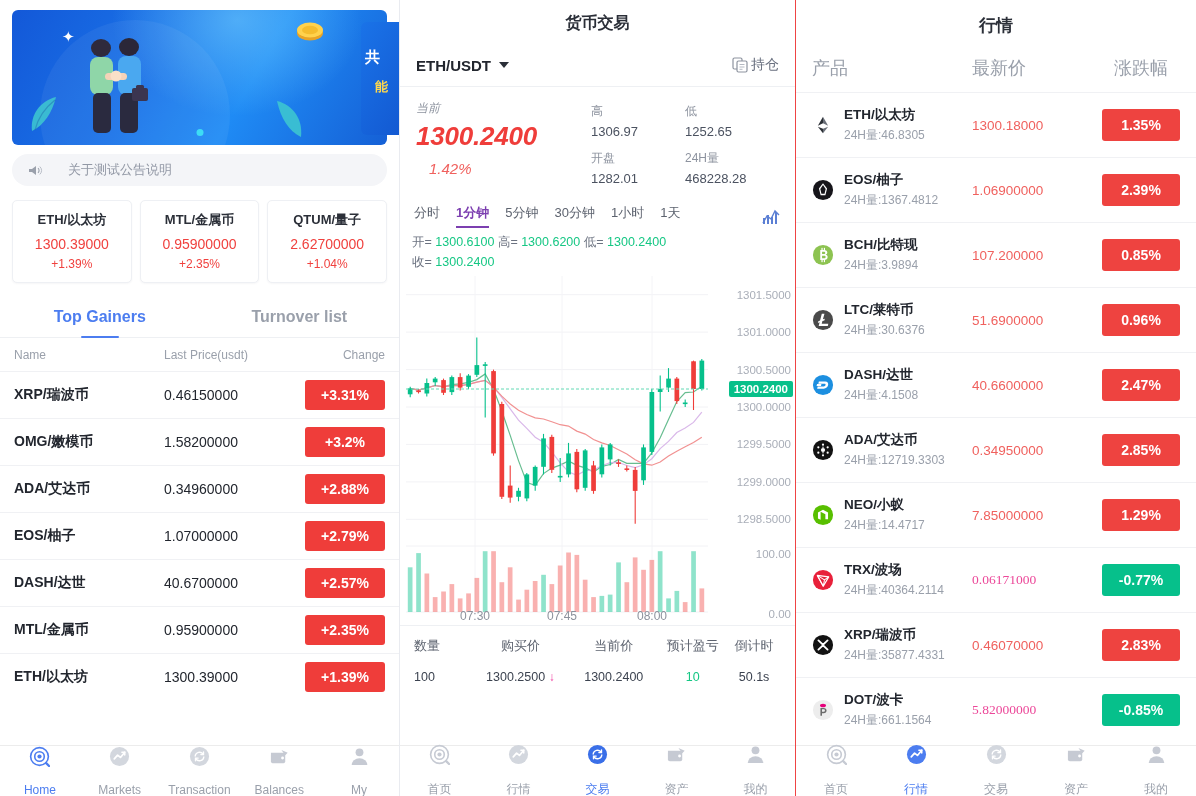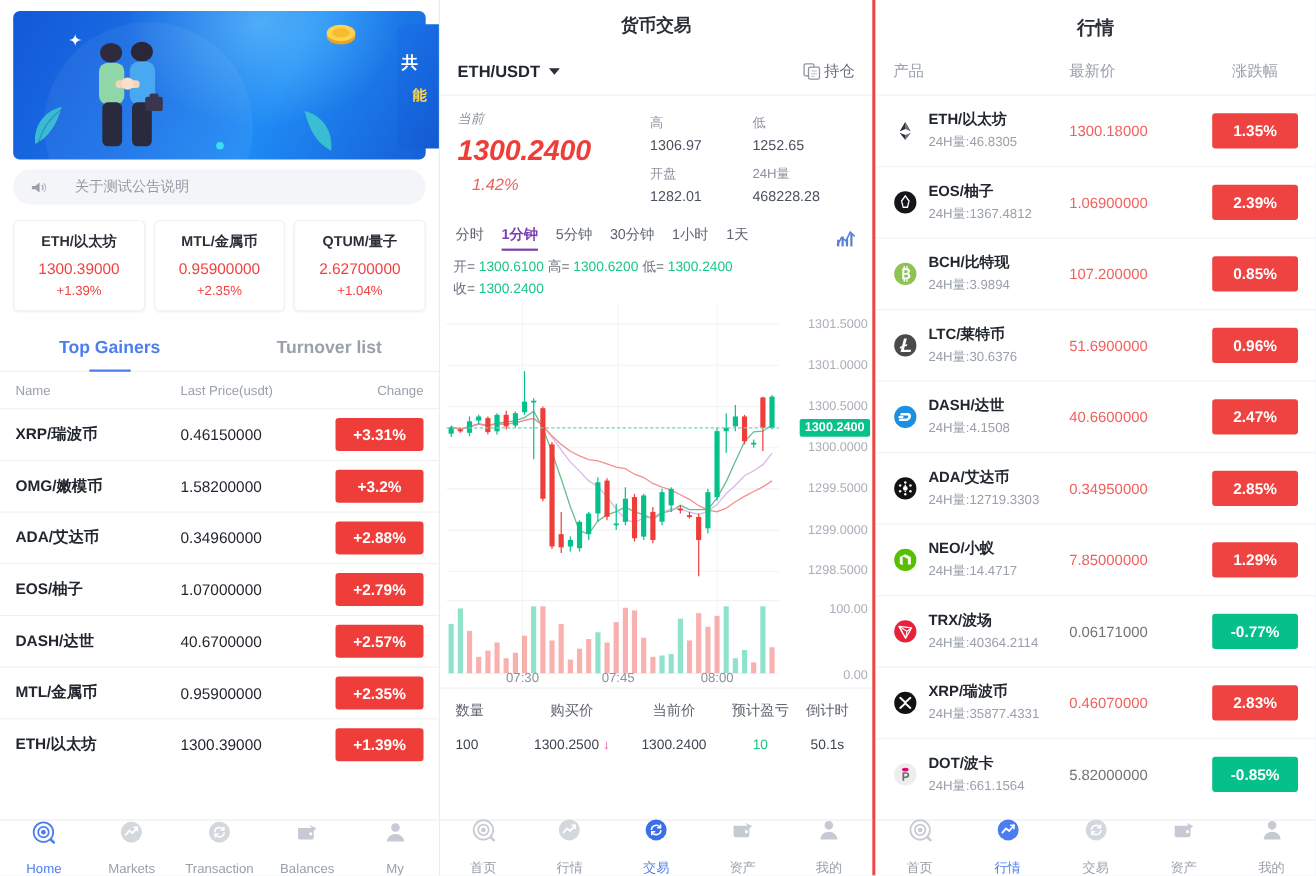--- a/index.html
+++ b/index.html
@@ -6,21 +6,21 @@
   html, body {
     width: 1196px; height: 796px;
     font-family: "Liberation Sans", "DejaVu Sans", sans-serif;
     background: #f5f6fa; overflow: hidden;
   }
   .app { display: flex; width: 1196px; height: 796px; }
 
   
   .panel { position: relative; height: 796px; background: #ffffff; overflow: hidden; }
   .panel-left   { width: 400px; border-right: 1px solid #e9ebf0; }
-  .panel-mid    { width: 396px; border-right: 3px solid #ef4444; }
+  .panel-mid    { width: 396px; border-right: 1px solid #ef4444; }
   .panel-right  { width: 400px; }
 
   .scroll-area { position: absolute; top: 0; left: 0; right: 0; bottom: 51px; overflow: hidden; }
 
   
   .tabbar {
     position: absolute; bottom: 0; left: 0; right: 0; height: 51px;
     background: #fff; border-top: 1px solid #ececec;
     display: flex; align-items: center; justify-content: space-around;
   }
@@ -165,32 +165,32 @@
   .btn-row { display: flex; gap: 14px; padding: 8px 16px 0 16px; }
   .bbtn {
     flex: 1; height: 40px; border-radius: 20px; color: #fff; font-size: 17px; font-weight: 700;
     display: flex; align-items: center; justify-content: center; border: none;
   }
   .bbtn.up { background: #ee3f3c; }
   .bbtn.down { background: #06c08b; }
 
   
   .r-title { text-align: center; font-size: 17px; font-weight: 700; color: #2b2f38; padding: 14px 0 11px 0; }
-  .r-head { display: flex; align-items: center; padding: 8px 16px 12px 16px; font-size: 14px; color: #9aa0ab; justify-content: flex-end; }
+  .r-head { display: flex; align-items: center; padding: 8px 16px 12px 16px; font-size: 18px; color: #9aa0ab; justify-content: flex-end; }
   .r-head .h1 { width: 160px; } .r-head .h2 { flex: 1; } .r-head .h3 { width: 78px; text-align: center; }
   .r-row {
     display: flex; align-items: center; padding: 11px 16px; height: 65px;
     border-top: 1px solid #f0f1f4;
   }
   .r-ico { width: 22px; height: 22px; margin-right: 10px; flex: none; }
   .r-names { width: 128px; }
   .r-names .nm { font-size: 13.5px; font-weight: 700; color: #22262e; }
   .r-names .vol { font-size: 12px; color: #9aa0ab; margin-top: 3px; }
   .r-price { flex: 1; font-size: 13.5px; color: #f0615e; }
-  .r-price.neg { color: #737373; }
+  .r-price.neg { color: #ec4899; font-family: Liberation Serif, serif; }
   .r-chg {
     width: 78px; text-align: center; color: #fff; font-size: 14px; font-weight: 700;
     padding: 8px 0; border-radius: 3px; background: #ee4340;
   }
   .r-chg.neg { background: #06c08b; }
 </style>
 </head>
 <body>
 
 <div class="app">

